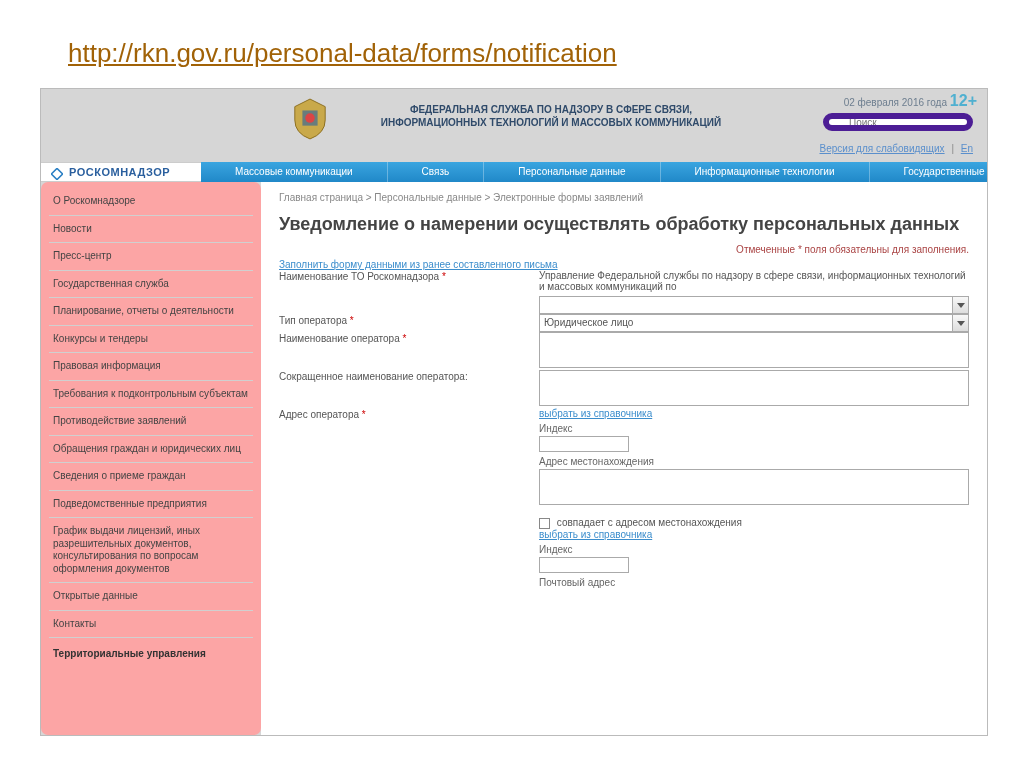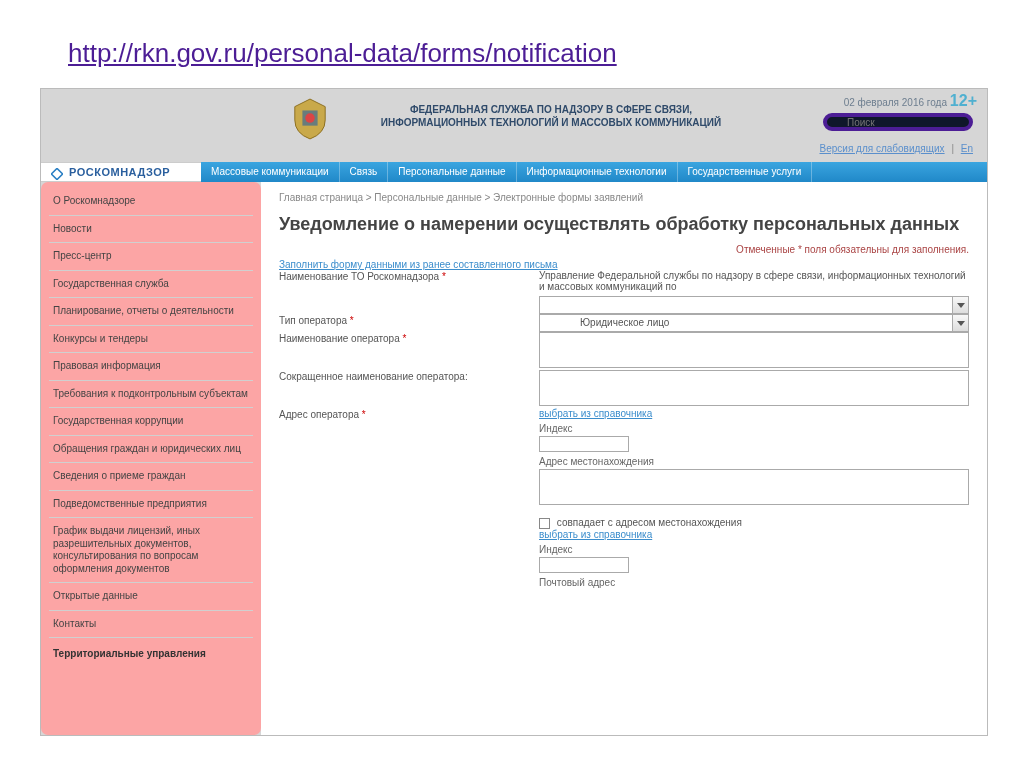--- a/index.html
+++ b/index.html
@@ -1,51 +1,51 @@
 <!DOCTYPE html>
 <html><head>
 <meta charset="utf-8">
 <style>
   * { box-sizing: border-box; margin: 0; padding: 0; }
   body { font-family: Arial, Helvetica, sans-serif; background: #fff; }
   .slide { width: 1024px; height: 767px; position: relative; background: #fff; }
-  .url-link { position: absolute; top: 38px; left: 68px; color: #4c1d95; font-size: 26px; text-decoration: underline; }
+  .url-link { position: absolute; top: 38px; left: 68px; color: #a16207; font-size: 26px; text-decoration: underline; }
   .browser { position: absolute; top: 88px; left: 40px; width: 948px; height: 648px; border: 1px solid #bbb; background: #d8d8d8; overflow: hidden; }
   .bg-pattern { position: absolute; inset: 0; background: #d6d6d6; opacity: 0.6; }
   .header { position: relative; height: 73px; }
   .date { position: absolute; top: 8px; right: 40px; font-size: 10px; color: #6d7e8f; }
   .age { position: absolute; top: 3px; right: 10px; font-size: 16px; font-weight: bold; color: #4fb0d0; }
-  .search-box { position: absolute; top: 24px; right: 14px; width: 150px; height: 18px; background: #0f172a; border: 4px solid #4c1d95; border-radius: 10px; font-size: 10px; color: #888; padding: 1px 8px 0 20px; }
+  .search-box { position: absolute; top: 24px; right: 14px; width: 150px; height: 18px; background: #ffffff; border: 6px solid #4c1d95; border-radius: 10px; font-size: 10px; color: #888; padding: 1px 8px 0 20px; }
   .search-icon { position: absolute; top: 28px; right: 148px; width: 10px; height: 10px; border: 1.5px solid #888; border-radius: 50%; }
   .search-icon::after { content: ''; position: absolute; width: 5px; height: 1.5px; background: #888; bottom: -2px; right: -3px; transform: rotate(45deg); }
   .emblem { position: absolute; top: 8px; left: 250px; width: 38px; height: 44px; }
   .emblem svg { width: 100%; height: 100%; }
   .fed-title { position: absolute; top: 14px; left: 300px; width: 420px; text-align: center; font-size: 10px; font-weight: bold; color: #2f4a6a; line-height: 1.3; }
   .sub-links { position: absolute; top: 54px; right: 14px; font-size: 10px; padding-left: 46px; }
   .sub-links a { color: #5a8fcc; text-decoration: underline; }
   .sub-links .sep { color: #888; margin: 0 4px; }
   .logo-bar { position: relative; height: 20px; background: #fff; border-top: 1px solid #ccc; border-bottom: 1px solid #ccc; }
   .logo-diamond { position: absolute; top: 3px; left: 10px; width: 12px; height: 12px; }
   .logo-text { position: absolute; top: 3px; left: 28px; font-size: 11px; font-weight: bold; color: #2a5f9e; letter-spacing: 0.5px; }
   .nav { position: absolute; top: 73px; left: 160px; right: 0; height: 20px; background: linear-gradient(#3aa5e0, #2088c8); display: flex; }
-  .nav-item { color: #fff; font-size: 10px; padding: 4px 10px 0; border-right: 1px solid rgba(255,255,255,0.3); white-space: nowrap; cursor: pointer; }
+  .nav-item { color: #fff; font-size: 10px; padding: 4px 34px 0; border-right: 1px solid rgba(255,255,255,0.3); white-space: nowrap; cursor: pointer; }
   .content-row { position: absolute; top: 93px; left: 0; right: 0; bottom: 0; display: flex; }
   .sidebar { width: 220px; background: #fca5a5; padding: 6px 8px; overflow: hidden; border-radius: 7px; }
   .side-item { font-size: 10px; color: #444; padding: 7px 4px; border-bottom: 1px solid #d0d0d0; line-height: 1.25; cursor: pointer; }
   .side-header { font-size: 10px; font-weight: bold; color: #333; padding: 10px 4px 4px; }
   .main { flex: 1; background: #fff; padding: 10px 18px; font-size: 10px; color: #555; overflow: hidden; }
   .breadcrumb { font-size: 10px; color: #888; margin-bottom: 10px; }
   .page-title { font-size: 18px; color: #444; margin-bottom: 8px; line-height: 1.3; }
   .note-red { color: #aa4444; font-size: 10px; text-align: right; margin-bottom: 4px; }
   .link-blue { color: #3b8dcc; text-decoration: underline; font-size: 10px; cursor: pointer; }
   .form-row { display: flex; margin-top: 0; }
   .form-label { width: 260px; font-size: 10px; color: #555; padding-right: 10px; line-height: 1.3; }
   .form-value { flex: 1; font-size: 10px; color: #555; }
   .req { color: #cc0000; }
-  .select { width: 100%; height: 18px; border: 1px solid #aaa; background: #fff; font-size: 10px; position: relative; padding-left: 36px; }
+  .select { width: 100%; height: 18px; border: 1px solid #aaa; background: #fff; font-size: 10px; position: relative; }
   .select-btn { position: absolute; right: 0; top: 0; width: 16px; height: 16px; background: linear-gradient(#f8f8f8,#ddd); border-left: 1px solid #aaa; }
   .select-btn::after { content: ''; position: absolute; top: 6px; left: 4px; border-left: 4px solid transparent; border-right: 4px solid transparent; border-top: 5px solid #555; }
   .textarea { width: 100%; height: 36px; border: 1px solid #aaa; background: #fff; resize: none; font-size: 10px; }
   .input-sm { width: 90px; height: 16px; border: 1px solid #aaa; background: #fff; font-size: 10px; }
   .sub-label { font-size: 10px; color: #666; margin: 4px 0 2px; }
   .checkbox { width: 11px; height: 11px; border: 1px solid #888; background: #fff; display: inline-block; vertical-align: middle; margin-right: 4px; }
   .addr-block { margin-top: 4px; }
 </style>
 </head>
 <body>
@@ -99,21 +99,21 @@
     <div class="content-row">
       <div class="sidebar">
         <div class="side-item">О Роскомнадзоре</div>
         <div class="side-item">Новости</div>
         <div class="side-item">Пресс-центр</div>
         <div class="side-item">Государственная служба</div>
         <div class="side-item">Планирование, отчеты о деятельности</div>
         <div class="side-item">Конкурсы и тендеры</div>
         <div class="side-item">Правовая информация</div>
         <div class="side-item">Требования к подконтрольным субъектам</div>
-        <div class="side-item">Государственная коррупции</div>
+        <div class="side-item">Противодействие заявлений</div>
         <div class="side-item">Обращения граждан и юридических лиц</div>
         <div class="side-item">Сведения о приеме граждан</div>
         <div class="side-item">Подведомственные предприятия</div>
         <div class="side-item">График выдачи лицензий, иных разрешительных документов, консультирования по вопросам оформления документов</div>
         <div class="side-item">Открытые данные</div>
         <div class="side-item">Контакты</div>
         <div class="side-header">Территориальные управления</div>
       </div>
 
       <div class="main">

